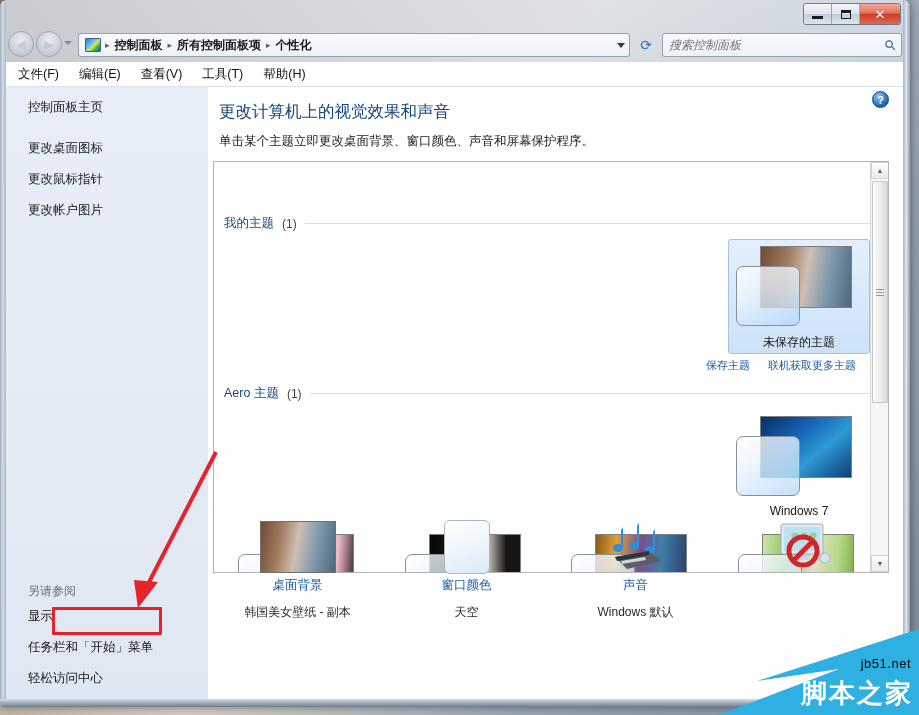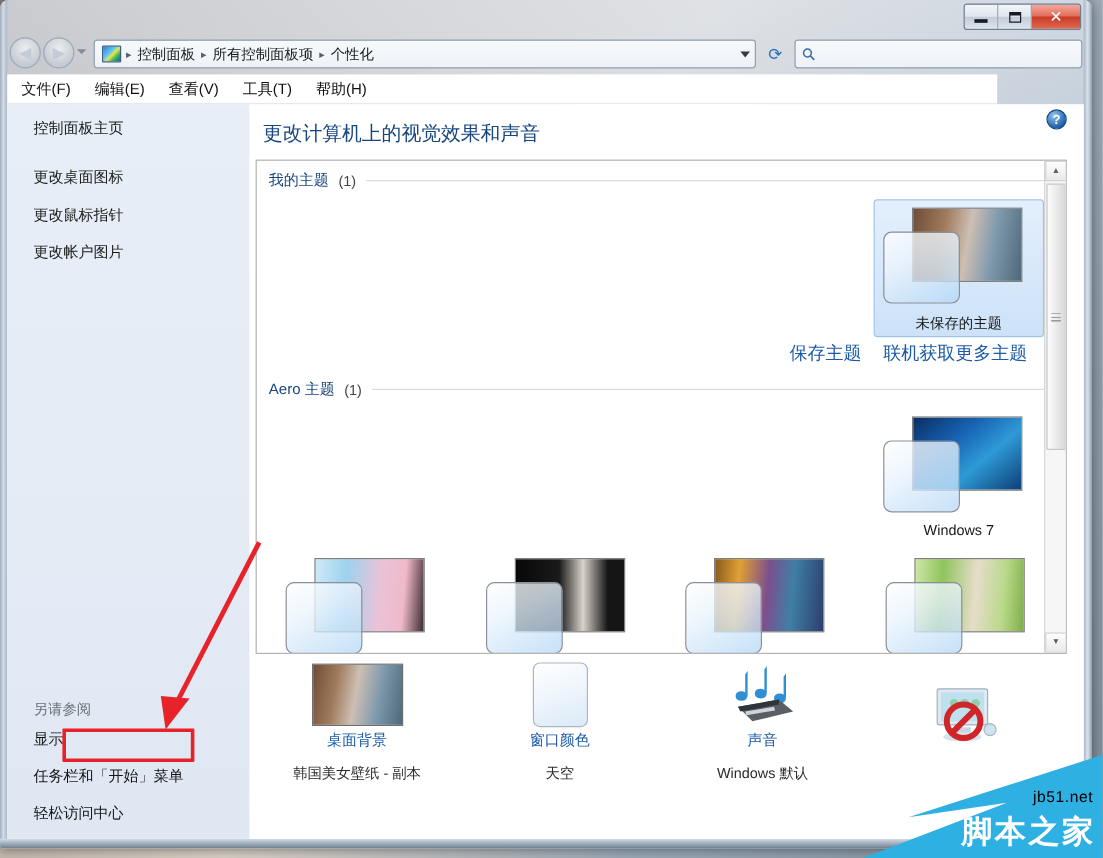--- a/index.html
+++ b/index.html
@@ -72,21 +72,21 @@
     position:absolute; left:78px; top:3px; width:552px; height:24px;
     background:linear-gradient(180deg,#f7f9fc,#eef2f7);
     border:1px solid #93a1b0; border-radius:3px;
     display:flex; align-items:center; padding:0 4px;
   }
   #cp-icon {
     width:16px;height:14px;margin:0 2px 0 2px;border-radius:1px;
     background:linear-gradient(135deg,#2e7bd4 0%,#63c9f0 40%,#e8e44e 55%,#3bb44a 75%,#1b5fae 100%);
     border:1px solid #3a5f8d;
   }
-  .crumb { font-size:12px; color:#16181a; padding:0 3px; white-space:nowrap; }
+  .crumb { font-size:12px; color:#16181a; padding:0 3px; white-space:nowrap;font-weight:bold; }
   .crumb-sep { color:#55606b; font-size:9px; padding:0 2px; }
   #addr-dd {
     position:absolute; right:4px; top:9px;
     width:0;height:0;border-left:4px solid transparent;border-right:4px solid transparent;
     border-top:5px solid #333b44;
   }
   #refresh-btn {
     position:absolute; left:634px; top:3px; width:24px; height:24px;
     display:flex;align-items:center;justify-content:center;
     font-size:14px;color:#2a6fbe;
@@ -98,21 +98,21 @@
     display:flex; align-items:center; padding:0 6px;
   }
   #search-input {
     border:none;outline:none;background:transparent;flex:1;
     font-family:inherit;font-size:12px;font-style:italic;color:#6d7882;
   }
   #search-icon { font-size:14px; color:#3b6ea5; transform:rotate(-45deg); }
 
   
   #menubar {
-    position:absolute; left:6px; top:62px; width:825px; height:25px;
+    position:absolute; left:6px; top:62px; width:897px; height:25px;
     background:#ffffff; border-bottom:1px solid #dfe3e8;
     display:flex; align-items:center; padding-left:12px; gap:20px;
   }
   .menu-item { font-size:12.5px; color:#111; white-space:nowrap; }
 
   
   #body-area {
     position:absolute; left:6px; top:87px; width:897px; height:612px;
     background:#ffffff; display:flex;
   }
@@ -151,21 +151,21 @@
   }
   #page-title { font-size:16.5px; color:#17457e; padding-left:10px; margin-bottom:10px; }
   #page-sub { font-size:12.5px; color:#1b1b1b; padding-left:10px; margin-bottom:11px; }
 
   
   #theme-list {
     position:relative; margin-left:4px; width:676px; height:412px;
     border:1px solid #b3b3b3; background:#fff; overflow:hidden;
   }
   #theme-scroll-area { position:absolute; left:0; top:0; right:18px; bottom:0; padding:8px 0 0 10px; }
-  .group-header { display:flex; align-items:center; gap:8px; margin-bottom:7px; }
+  .group-header { display:flex; align-items:center; gap:8px; margin-bottom:7px;margin-top:45px; }
   .group-title { font-size:12.5px; color:#17457e; white-space:nowrap; }
   .group-count { font-size:12px; color:#444; }
   .group-rule { flex:1; height:1px; background:#dcdcdc; }
 
   .theme-row { display:flex; gap:28px; padding-left:8px;justify-content:flex-end; }
   .theme-cell { width:142px; }
   .theme-cell.selected {
     background:linear-gradient(180deg,#e3effc,#cde2f8);
     border:1px solid #9fc4e8; border-radius:3px;
     padding:4px 0 2px 0; margin-left:-4px;
@@ -184,41 +184,41 @@
 
   
   .bg-unsaved { background:linear-gradient(100deg,#6e4c36 0%,#a07a5c 28%,#cdbfb3 50%,#7f9aad 72%,#4d6878 100%); }
   .bg-win7    { background:linear-gradient(140deg,#0a2e63 0%,#1763b4 35%,#2e9ad6 62%,#0d3f77 100%); }
   .bg-t1      { background:linear-gradient(95deg,#cfe9f7 0%,#9dd2ef 28%,#e9c3d8 58%,#f0b9c9 80%,#3b2a30 100%); }
   .bg-t2      { background:linear-gradient(90deg,#080808 0%,#1a1a1a 40%,#d9d2cb 62%,#151515 85%); }
   .bg-t3      { background:linear-gradient(95deg,#8a5a1e 0%,#e0a033 22%,#7c4f8e 48%,#3f7fa6 70%,#2c3f6e 100%); }
   .bg-t4      { background:linear-gradient(95deg,#cfe6a8 0%,#8fc45c 25%,#e6ddc9 55%,#b9d98a 80%,#7fae4a 100%); }
 
   .links-row { display:flex; justify-content:flex-end; gap:18px; padding-right:14px; margin-top:4px; }
-  .blue-link { font-size:15px; color:#1a5aa6; white-space:nowrap; }
+  .blue-link { font-size:11px; color:#1a5aa6; white-space:nowrap; }
 
   
   #theme-sb { position:absolute; right:0; top:0; width:18px; height:100%;
     background:#f6f6f6; border-left:1px solid #d6d6d6; }
   .sb-arrow { width:18px; height:17px; display:flex;align-items:center;justify-content:center;
     background:linear-gradient(180deg,#fdfdfd,#eaeaea); border:1px solid #d3d3d3; font-size:7px; color:#5c5c5c; }
   .sb-arrow.bottom { position:absolute; bottom:0; }
   #sb-thumb {
     position:absolute; left:1px; top:19px; width:16px; height:222px;
     background:linear-gradient(90deg,#fdfdfd,#ececec 50%,#dadada);
     border:1px solid #c7c7c7; border-radius:1px;
     display:flex;align-items:center;justify-content:center;
   }
   .sb-grip { width:8px; height:7px;
     background:repeating-linear-gradient(180deg,#9a9a9a 0 1px, transparent 1px 3px); }
 
   
   #bottom-bar {
-    position:absolute; left:4px; top:456px; width:676px; height:110px;
-    display:flex; align-items:center; justify-content:space-around; padding-top:8px;
+    position:absolute; left:4px; top:424px; width:676px; height:110px;
+    display:flex; align-items:flex-start; justify-content:space-around; padding-top:8px;
   }
   .bt-item { width:150px; text-align:center; }
   .bt-icon { height:56px; display:flex; align-items:center; justify-content:center; }
   .bt-title { font-size:12.5px; color:#1a5aa6; margin-top:2px; }
   .bt-sub   { font-size:12px; color:#2a2a2a; margin-top:10px; }
 
   .bt-wall {
     width:76px;height:52px;border:1px solid #6f6f6f;
     background:linear-gradient(100deg,#6e4c36 0%,#a07a5c 26%,#cdbfb3 48%,#7f9aad 72%,#4d6878 100%);
   }
@@ -278,20 +278,21 @@
       <span class="crumb-sep">▸</span>
       <span class="crumb">个性化</span>
       <div id="addr-dd"></div>
     </div>
 
     <div id="refresh-btn">
       <span>⟳</span>
     </div>
 
     <div id="searchbox">
+      <input id="search-input" type="text" placeholder="搜索控制面板" style="">
       <span id="search-icon">⚲</span>
     </div>
   </div>
 
   <div id="menubar">
     <span class="menu-item">文件(F)</span>
     <span class="menu-item">编辑(E)</span>
     <span class="menu-item">查看(V)</span>
     <span class="menu-item">工具(T)</span>
     <span class="menu-item">帮助(H)</span>
@@ -314,20 +315,21 @@
           <div id="display-highlight"></div>
         </div>
         <div class="side-link2">任务栏和「开始」菜单</div>
         <div class="side-link2 last">轻松访问中心</div>
       </div>
     </div>
 
     <div id="content">
       <div id="help-icon">?</div>
       <div id="page-title">更改计算机上的视觉效果和声音</div>
+      <div id="page-sub">单击某个主题立即更改桌面背景、窗口颜色、声音和屏幕保护程序。</div>
 
       <div id="theme-list">
         <div id="theme-scroll-area">
 
           <div class="group-header">
             <span class="group-title">我的主题</span>
             <span class="group-count">(1)</span>
             <span class="group-rule"></span>
           </div>
           <div class="theme-row">

